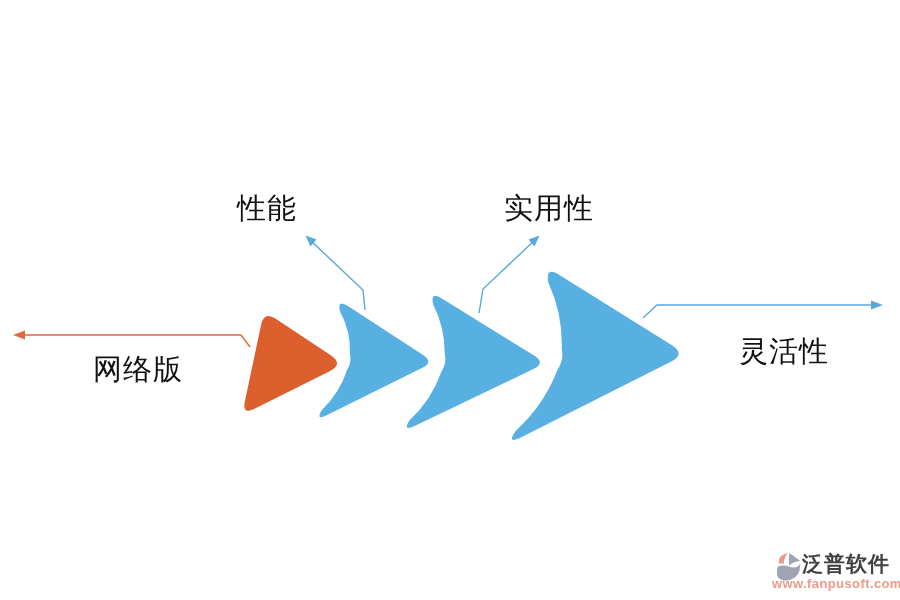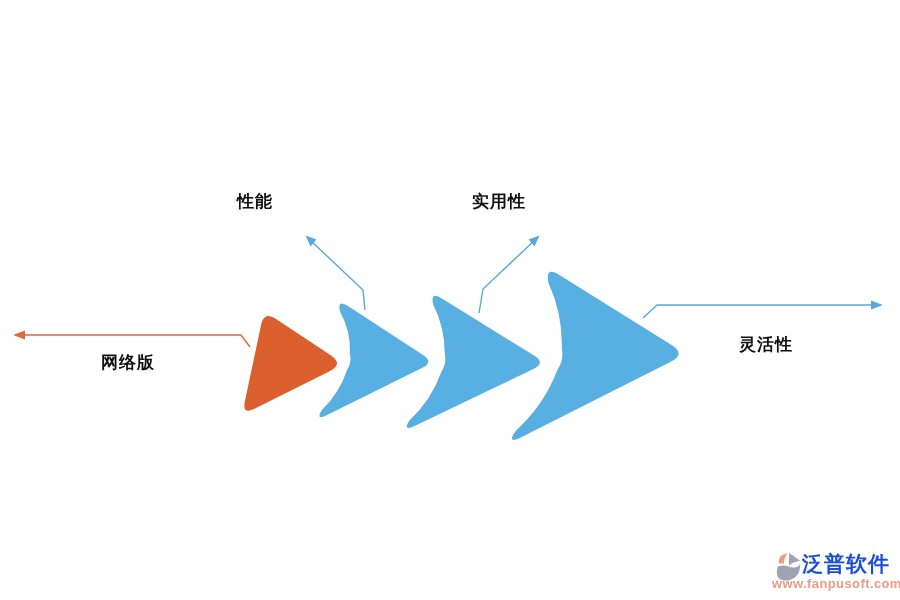--- a/index.html
+++ b/index.html
@@ -17,51 +17,51 @@
     height: 600px;
     background: #ffffff;
   }
   .stage > svg.diagram-layer {
     position: absolute;
     left: 0;
     top: 0;
   }
   .diagram-label {
     position: absolute;
-    font-size: 17px;
-    font-weight: bold;
+    font-size: 29px;
+    font-weight: normal;
     color: #111111;
     line-height: 1.05;
     white-space: nowrap;
     letter-spacing: 1px;
   }
-  .label-network      { left: 101px; top: 354px; }
+  .label-network      { left: 93px; top: 354px; }
   .label-performance  { left: 237px; top: 193px; }
-  .label-practicality { left: 472px; top: 193px; }
+  .label-practicality { left: 504px; top: 193px; }
   .label-flexibility  { left: 739px; top: 336px; }
 
   .watermark {
     position: absolute;
     left: 772px;
     top: 549px;
     width: 125px;
     height: 45px;
   }
   .watermark .logo {
     position: absolute;
     left: 2px;
     top: 3px;
   }
   .watermark .brand {
     position: absolute;
     left: 30px;
     top: 1px;
     font-size: 21px;
     font-weight: bold;
-    color: #1d4ed8;
+    color: #404040;
     white-space: nowrap;
     letter-spacing: 1px;
   }
   .watermark .url {
     position: absolute;
     left: 0px;
     top: 27px;
     font-size: 13px;
     font-weight: bold;
     color: #eb9b87;

